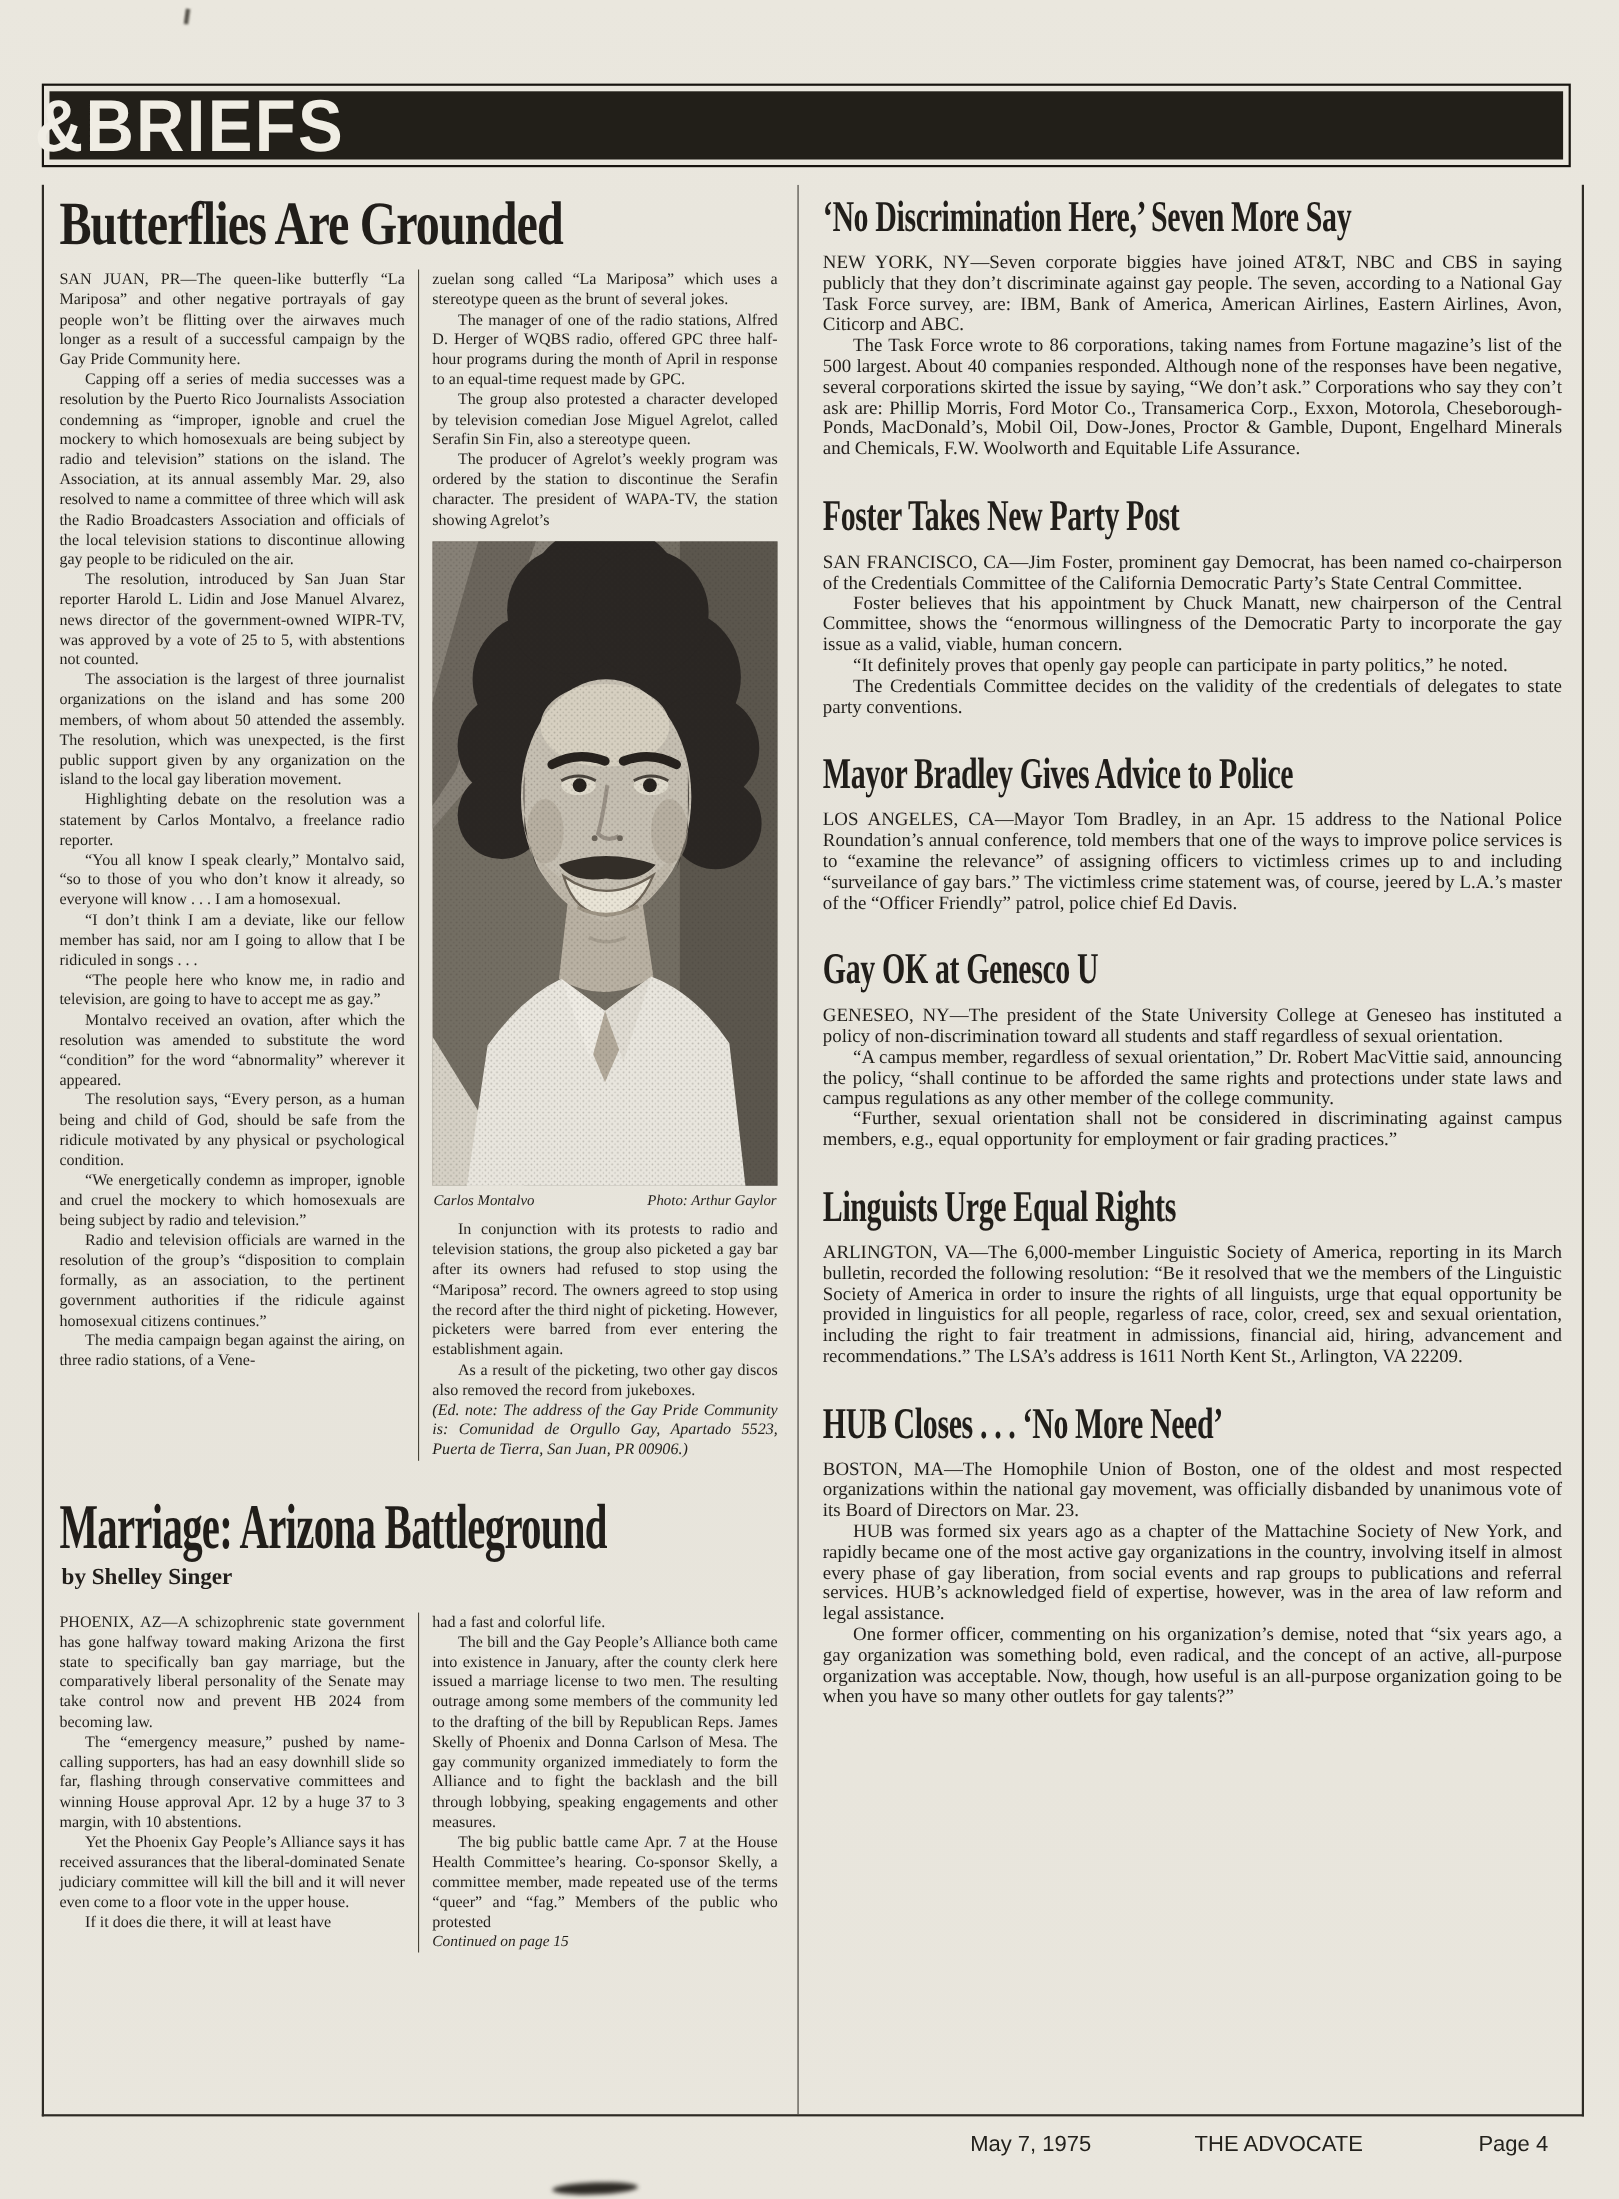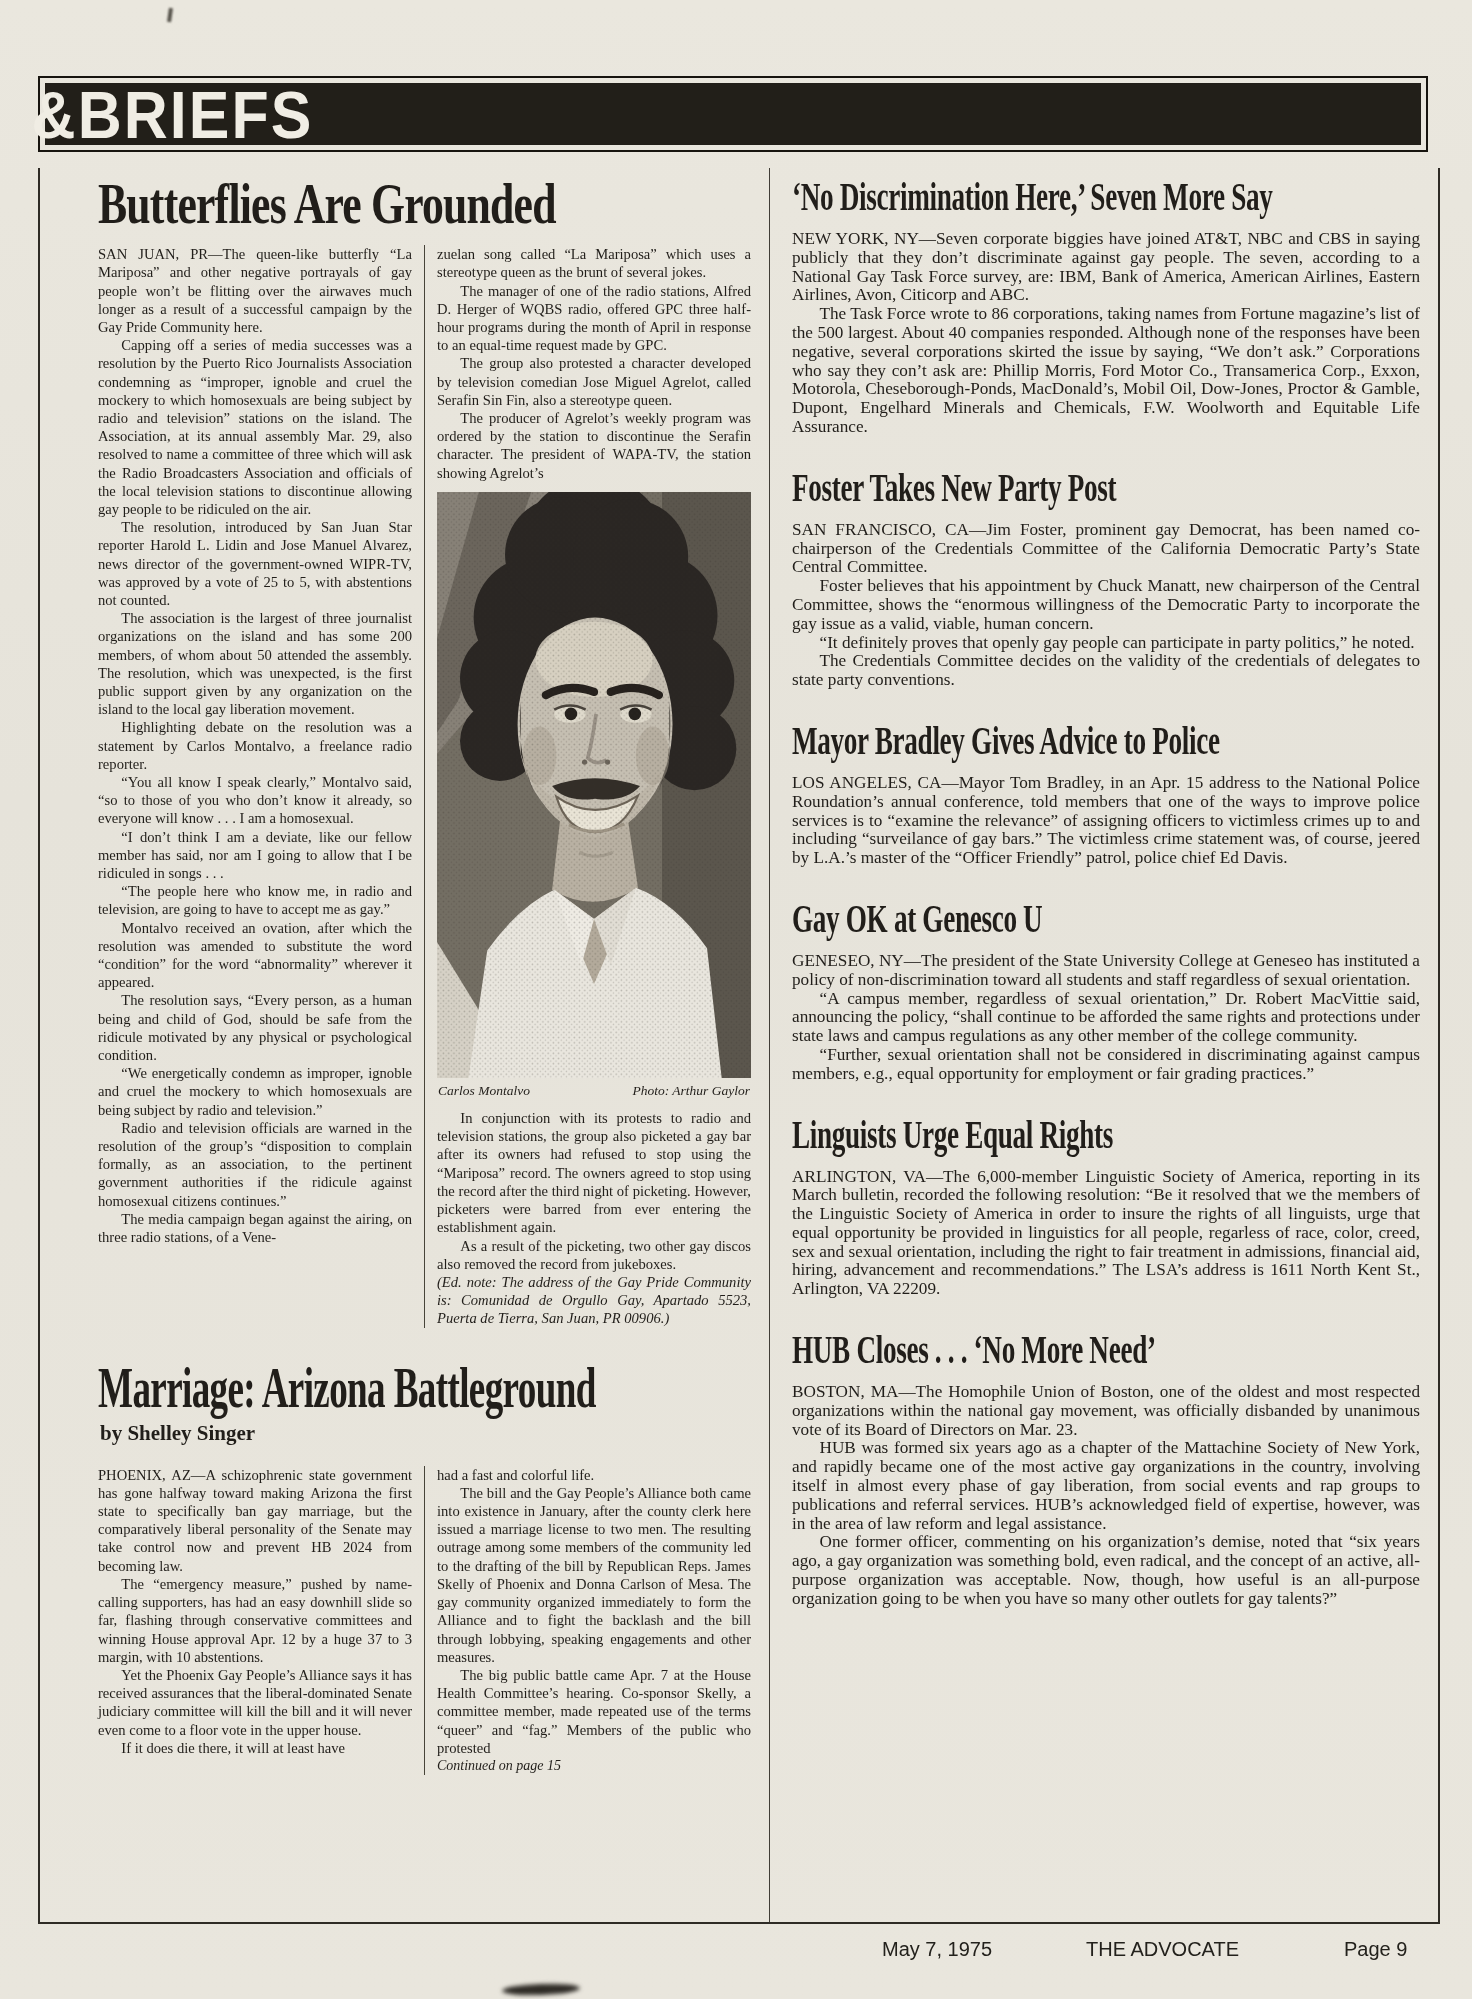--- a/index.html
+++ b/index.html
@@ -10,21 +10,21 @@
   .banner{position:absolute;left:38px;top:76px;width:1390px;height:76px;
           border:2px solid #17140f;padding:5px;box-sizing:border-box;}
   .banner-bar{background:#221f19;width:100%;height:100%;display:flex;
               align-items:center;justify-content:flex-start;padding-right:12px;box-sizing:border-box;}
   .banner-title{color:#f0ede4;font-family:"Liberation Sans",sans-serif;font-weight:bold;
                 font-size:58px;letter-spacing:2px;transform:scale(1.05,1.15);
                 transform-origin:right center;white-space:nowrap;}
   
   .content{position:absolute;left:38px;top:168px;width:1402px;height:1756px;
            border-left:2px solid #2e2b25;border-right:2px solid #2e2b25;border-bottom:2px solid #2e2b25;
-           box-sizing:border-box;display:flex;overflow:hidden;padding-left:44px;}
+           box-sizing:border-box;display:flex;overflow:hidden;}
   .left-section{width:686px;flex:0 0 686px;border-right:1px solid #403d36;
                 padding:8px 18px 0 14px;box-sizing:border-box;}
   .right-section{flex:1;padding:8px 18px 0 22px;box-sizing:border-box;min-width:0;}
   
   .big-head{margin:0 0 12px 0;line-height:1.02;white-space:nowrap;}
   .big-head .hx{display:inline-block;font-size:56px;font-weight:bold;
                 transform:scaleX(0.78);transform-origin:0 50%;letter-spacing:-1px;}
   .marriage-head{margin:30px 0 2px 0;}
   .marriage-head .hx{transform:scaleX(0.64);font-size:58px;}
   .byline{font-size:21px;font-weight:bold;margin:4px 0 20px 2px;}
@@ -249,19 +249,19 @@
           <p class="ind">One former officer, commenting on his organization’s demise, noted that “six years ago, a gay organization was something bold, even radical, and the concept of an active, all-purpose organization was acceptable. Now, though, how useful is an all-purpose organization going to be when you have so many other outlets for gay talents?”</p>
         </div>
       </div>
 
     </div>
   </div>
 
   <div class="footer">
     <span class="f-date">May 7, 1975</span>
     <span class="f-pub">THE ADVOCATE</span>
-    <span class="f-page">Page 9</span>
+    <span class="f-page">Page 4</span>
   </div>
 
   <div class="smudge"></div>
   <div class="smudge2"></div>
 
 </div>
 
 </body></html>

